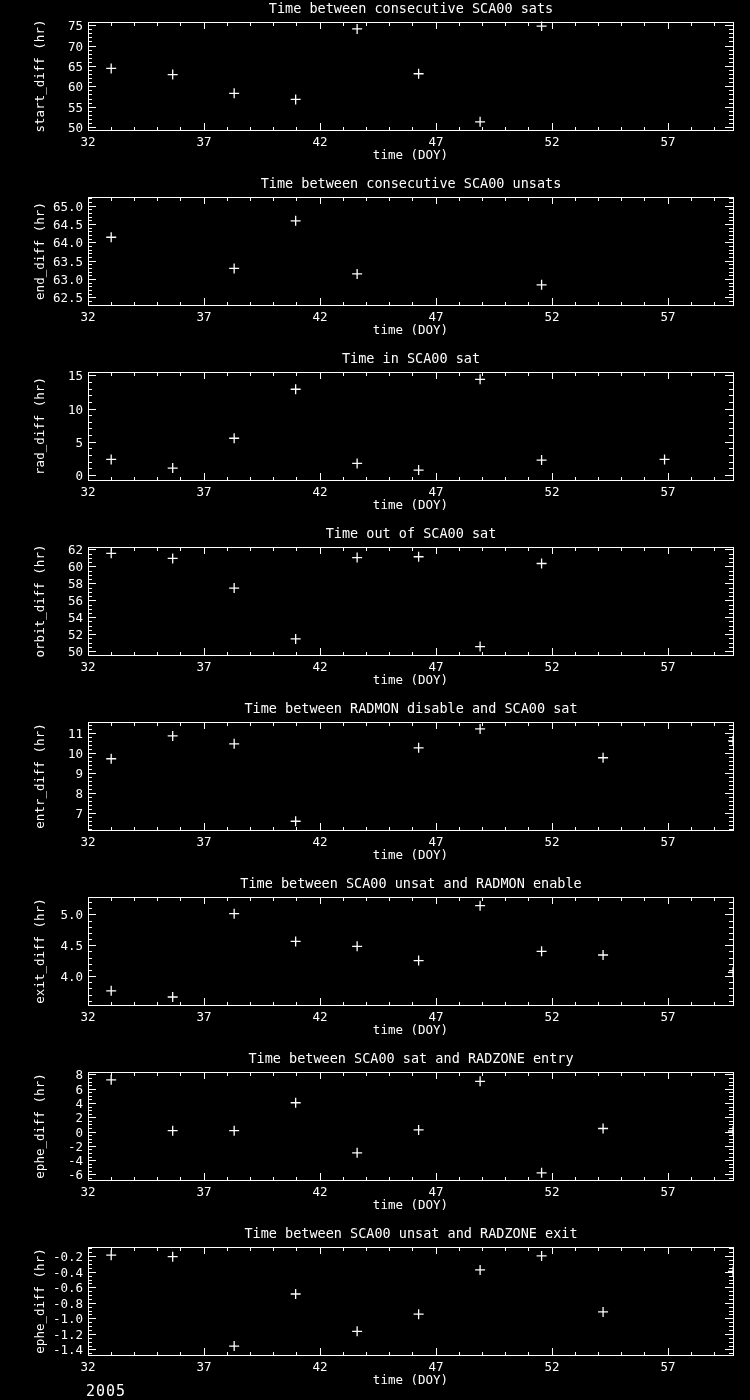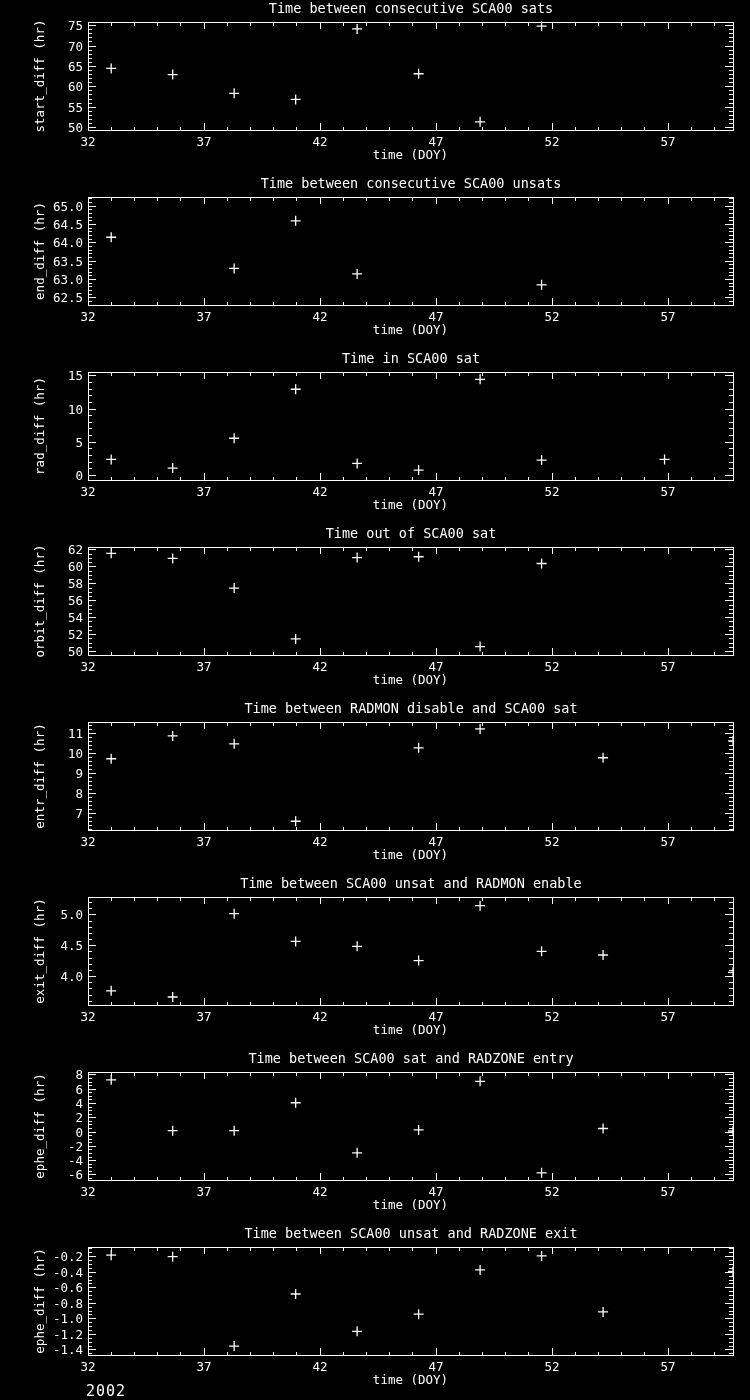--- a/index.html
+++ b/index.html
@@ -1364,14 +1364,14 @@
             <line x1="598.0719424460433" y1="86.87769784172662" x2="608.0719424460433" y2="86.87769784172662"></line>
             <line x1="603.0719424460433" y1="81.87769784172662" x2="603.0719424460433" y2="91.87769784172662"></line>
           </g>
           <g>
             <line x1="728" y1="46.474820143884884" x2="738" y2="46.474820143884884"></line>
             <line x1="733" y1="41.474820143884884" x2="733" y2="51.474820143884884"></line>
           </g>
         </g>
       </svg>
     </div>
-  <div id="year-label">2002</div>
+  <div id="year-label">2005</div>
 </div>
 
 </body></html>

